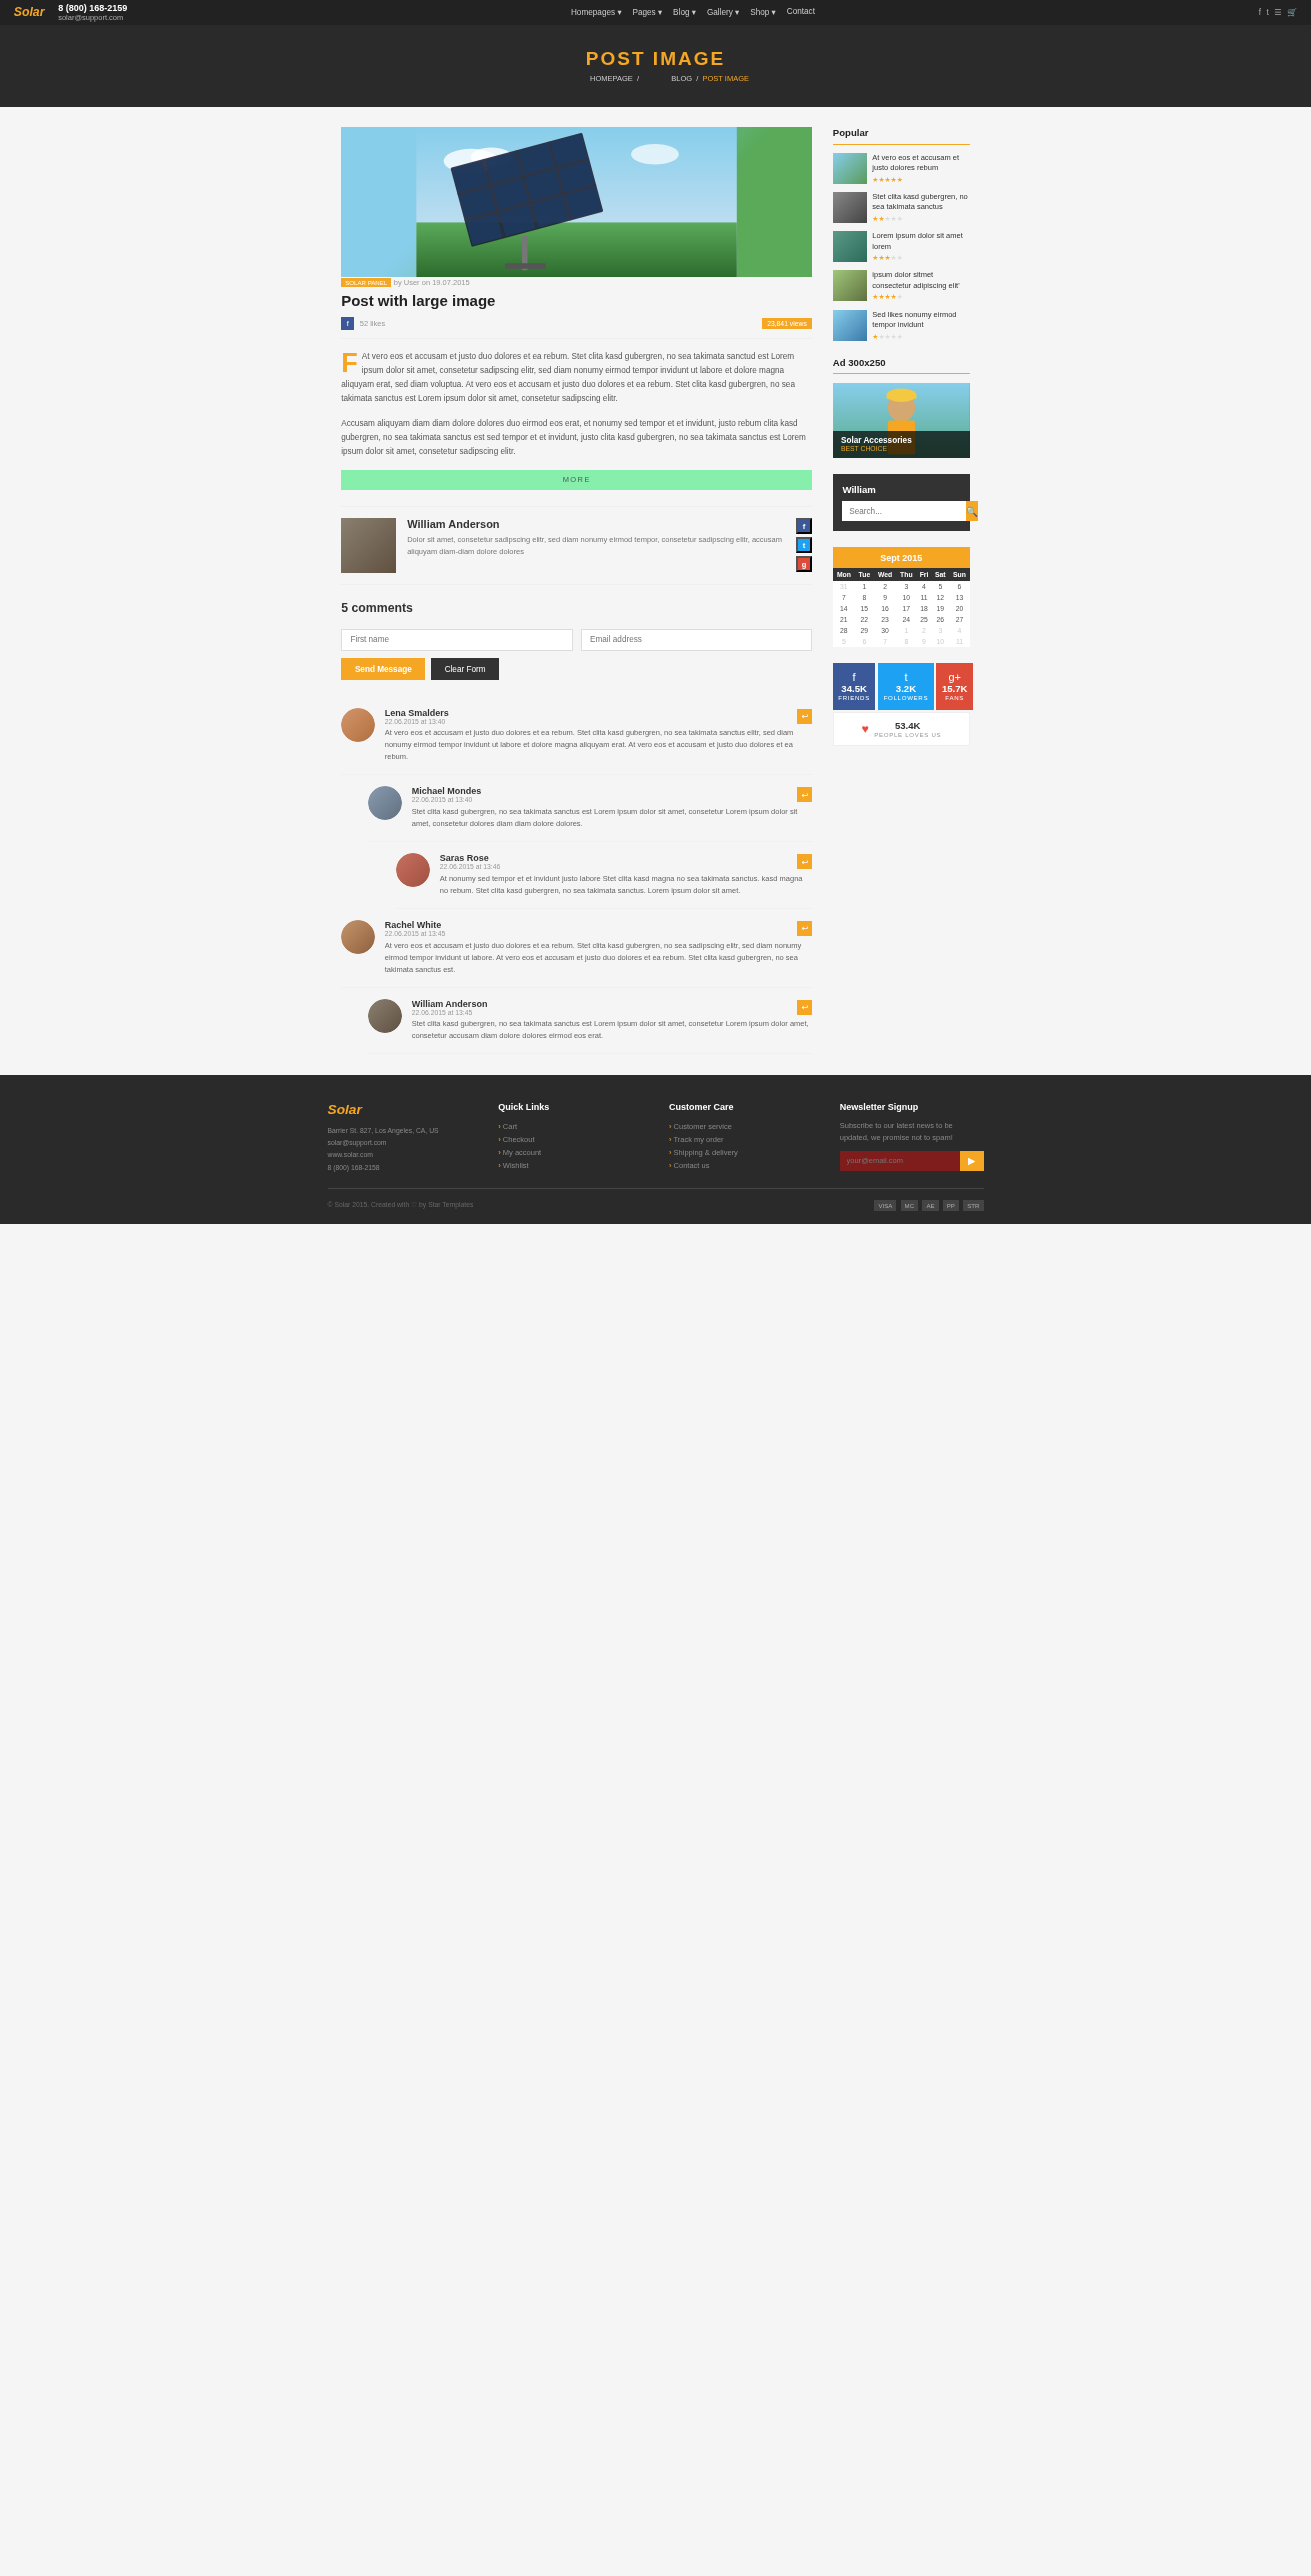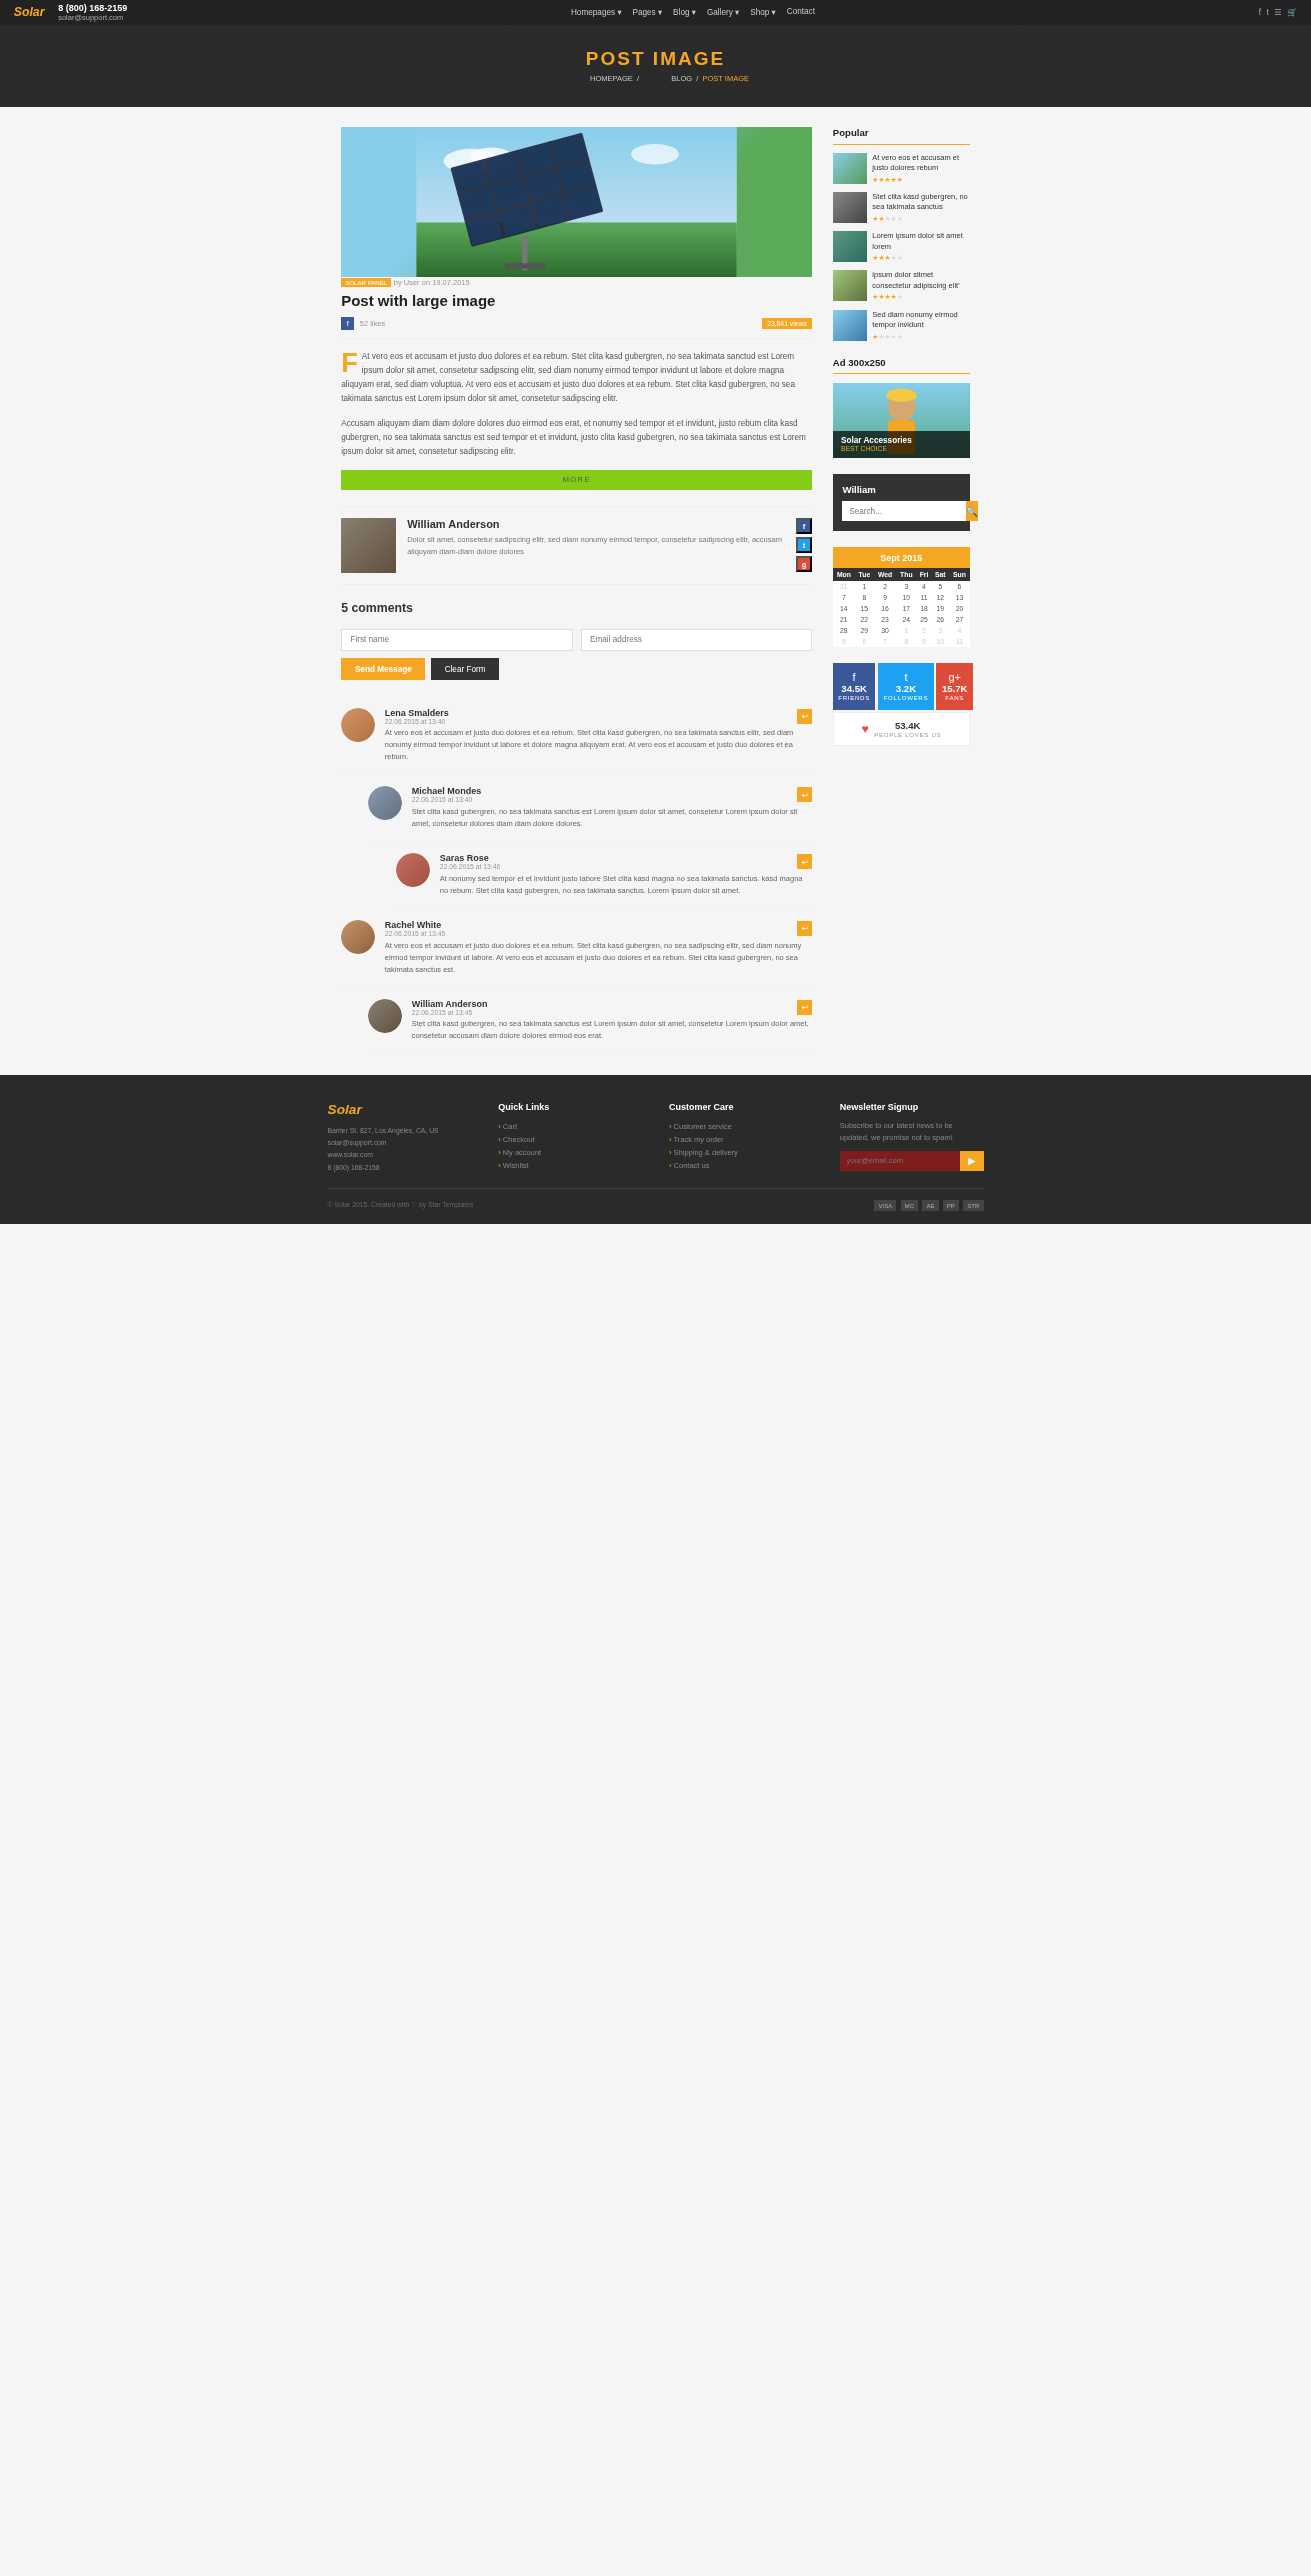--- a/index.html
+++ b/index.html
@@ -35,21 +35,21 @@
     .post-title { font-size: 15px; font-weight: bold; color: #222; margin-bottom: 8.2px; }
 
     .post-actions { display: flex; align-items: center; justify-content: space-between; margin-bottom: 11px; padding-bottom: 8.2px; border-bottom: 0.7px solid #eee; }
     .post-actions .left { display: flex; align-items: center; gap: 5.5px; }
     .share-btn { background: #3b5998; color: #fff; border: none; padding: 2px 5.5px; font-size: 7.5px; cursor: pointer; }
     .likes-count { color: #999; font-size: 7.5px; }
     .views-badge { background: #f5a623; color: #fff; font-size: 6.8px; padding: 2px 5.5px; }
 
     .post-content { line-height: 1.7; color: #555; font-size: 8.2px; margin-bottom: 11px; }
     .post-content .dropcap { float: left; font-size: 27px; font-weight: bold; color: #f5a623; line-height: 1; margin-right: 4.1px; }
-    .more-btn { display: block; text-align: center; background: #84cc16; color: #555; padding: 5.5px; font-size: 7.5px; text-transform: uppercase; letter-spacing: 1.4px; cursor: pointer; border: none; width: 100%; margin-bottom: 16.4px; }
+    .more-btn { display: block; text-align: center; background: #86efac; color: #555; padding: 5.5px; font-size: 7.5px; text-transform: uppercase; letter-spacing: 1.4px; cursor: pointer; border: none; width: 100%; margin-bottom: 16.4px; }
 
     
     .author-box { display: flex; align-items: flex-start; gap: 11px; padding: 11px 0; border-top: 0.7px solid #eee; border-bottom: 0.7px solid #eee; margin-bottom: 16.4px; }
     .author-avatar { width: 55px; height: 55px; background: #ddd; flex-shrink: 0; overflow: hidden; }
     .author-avatar-img { width: 55px; height: 55px; background: linear-gradient(135deg, #c8a882 0%, #a0785a 100%); }
     .author-info { flex: 1; }
     .author-name { font-size: 11px; font-weight: bold; margin-bottom: 4.1px; }
     .author-bio { font-size: 7.5px; color: #777; line-height: 1.6; }
     .author-social { display: flex; flex-direction: column; gap: 2.7px; }
     .social-btn { width: 16.4px; height: 16.4px; display: flex; align-items: center; justify-content: center; color: #fff; font-size: 7.5px; font-weight: bold; cursor: pointer; }
@@ -423,21 +423,21 @@
           <div class="title">ipsum dolor sitmet consectetur adipiscing elit'</div>
           <div class="stars">★★★★<span style="color:#ddd;">★</span></div>
         </div>
       </div>
 
       <div class="popular-item">
         <div class="popular-thumb">
           <div style="width:34px;height:31px;background:linear-gradient(135deg,#87ceeb,#3a7aaa);"></div>
         </div>
         <div class="popular-info">
-          <div class="title">Sed diam nonumy eirmod tempor invidunt</div>
+          <div class="title">Sed likes nonumy eirmod tempor invidunt</div>
           <div class="stars">★<span style="color:#ddd;">★★★★</span></div>
         </div>
       </div>
     </div>
 
     <div class="sidebar-section">
       <div class="sidebar-title">Ad 300x250</div>
       <div class="ad-box">
         <div class="ad-image">
           <svg width="137" height="75" viewBox="0 0 200 110" xmlns="http://www.w3.org/2000/svg">

